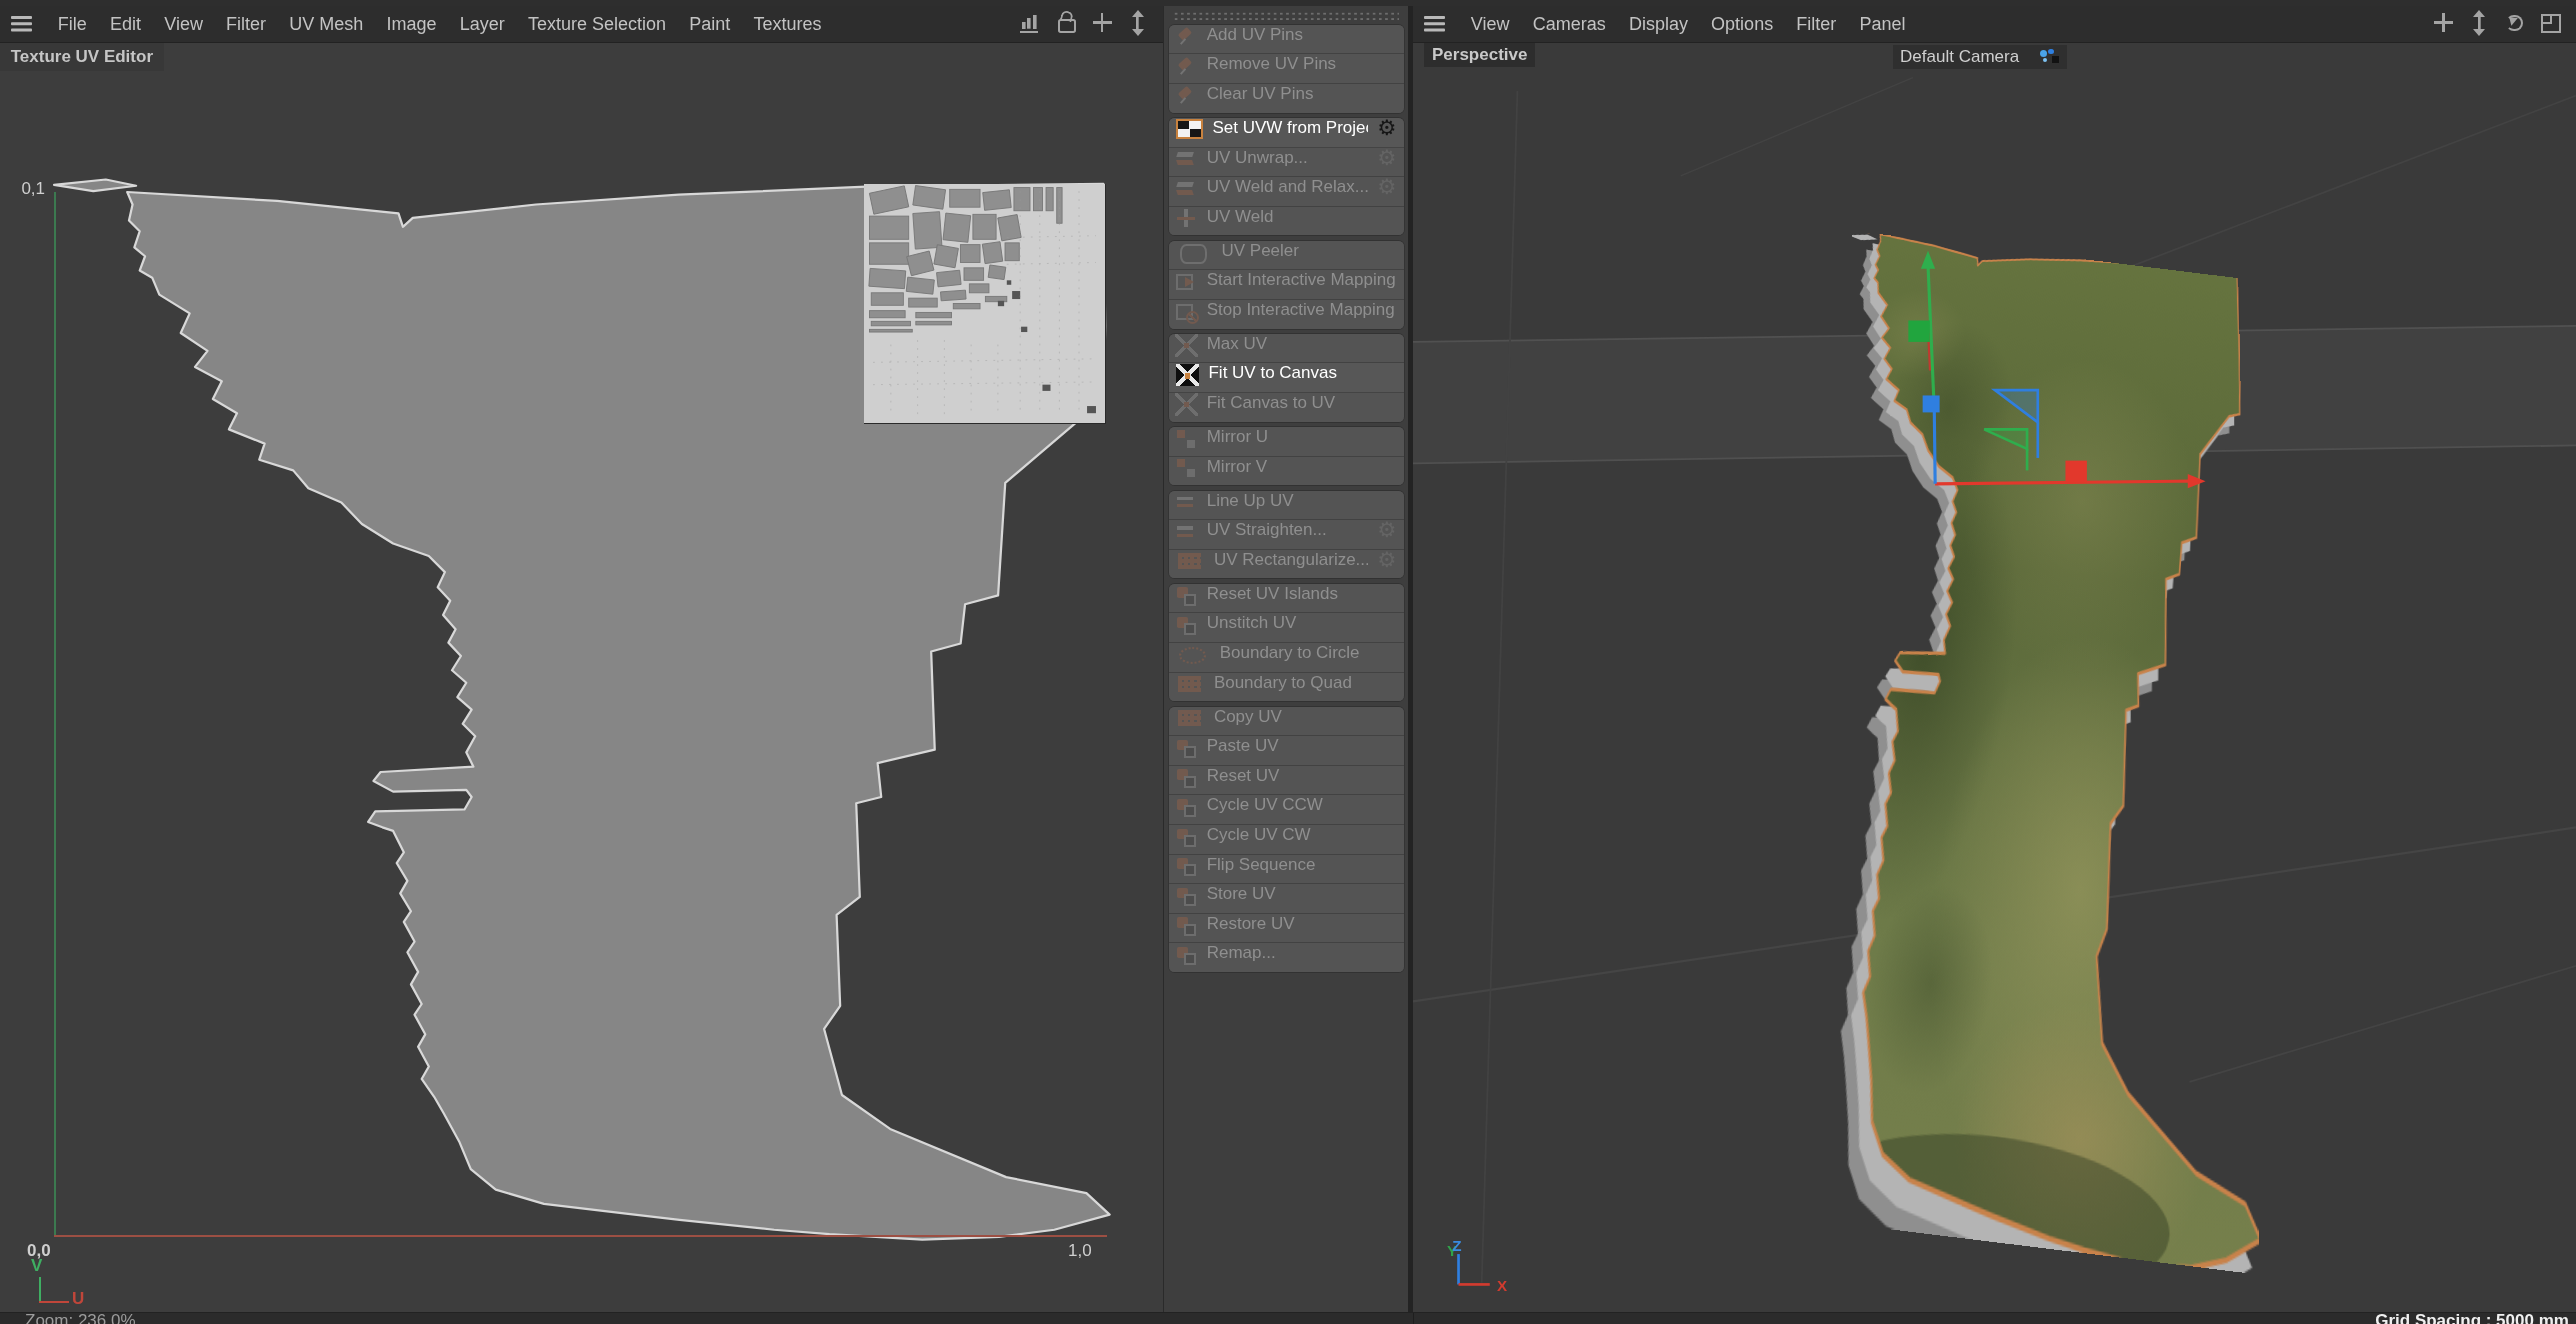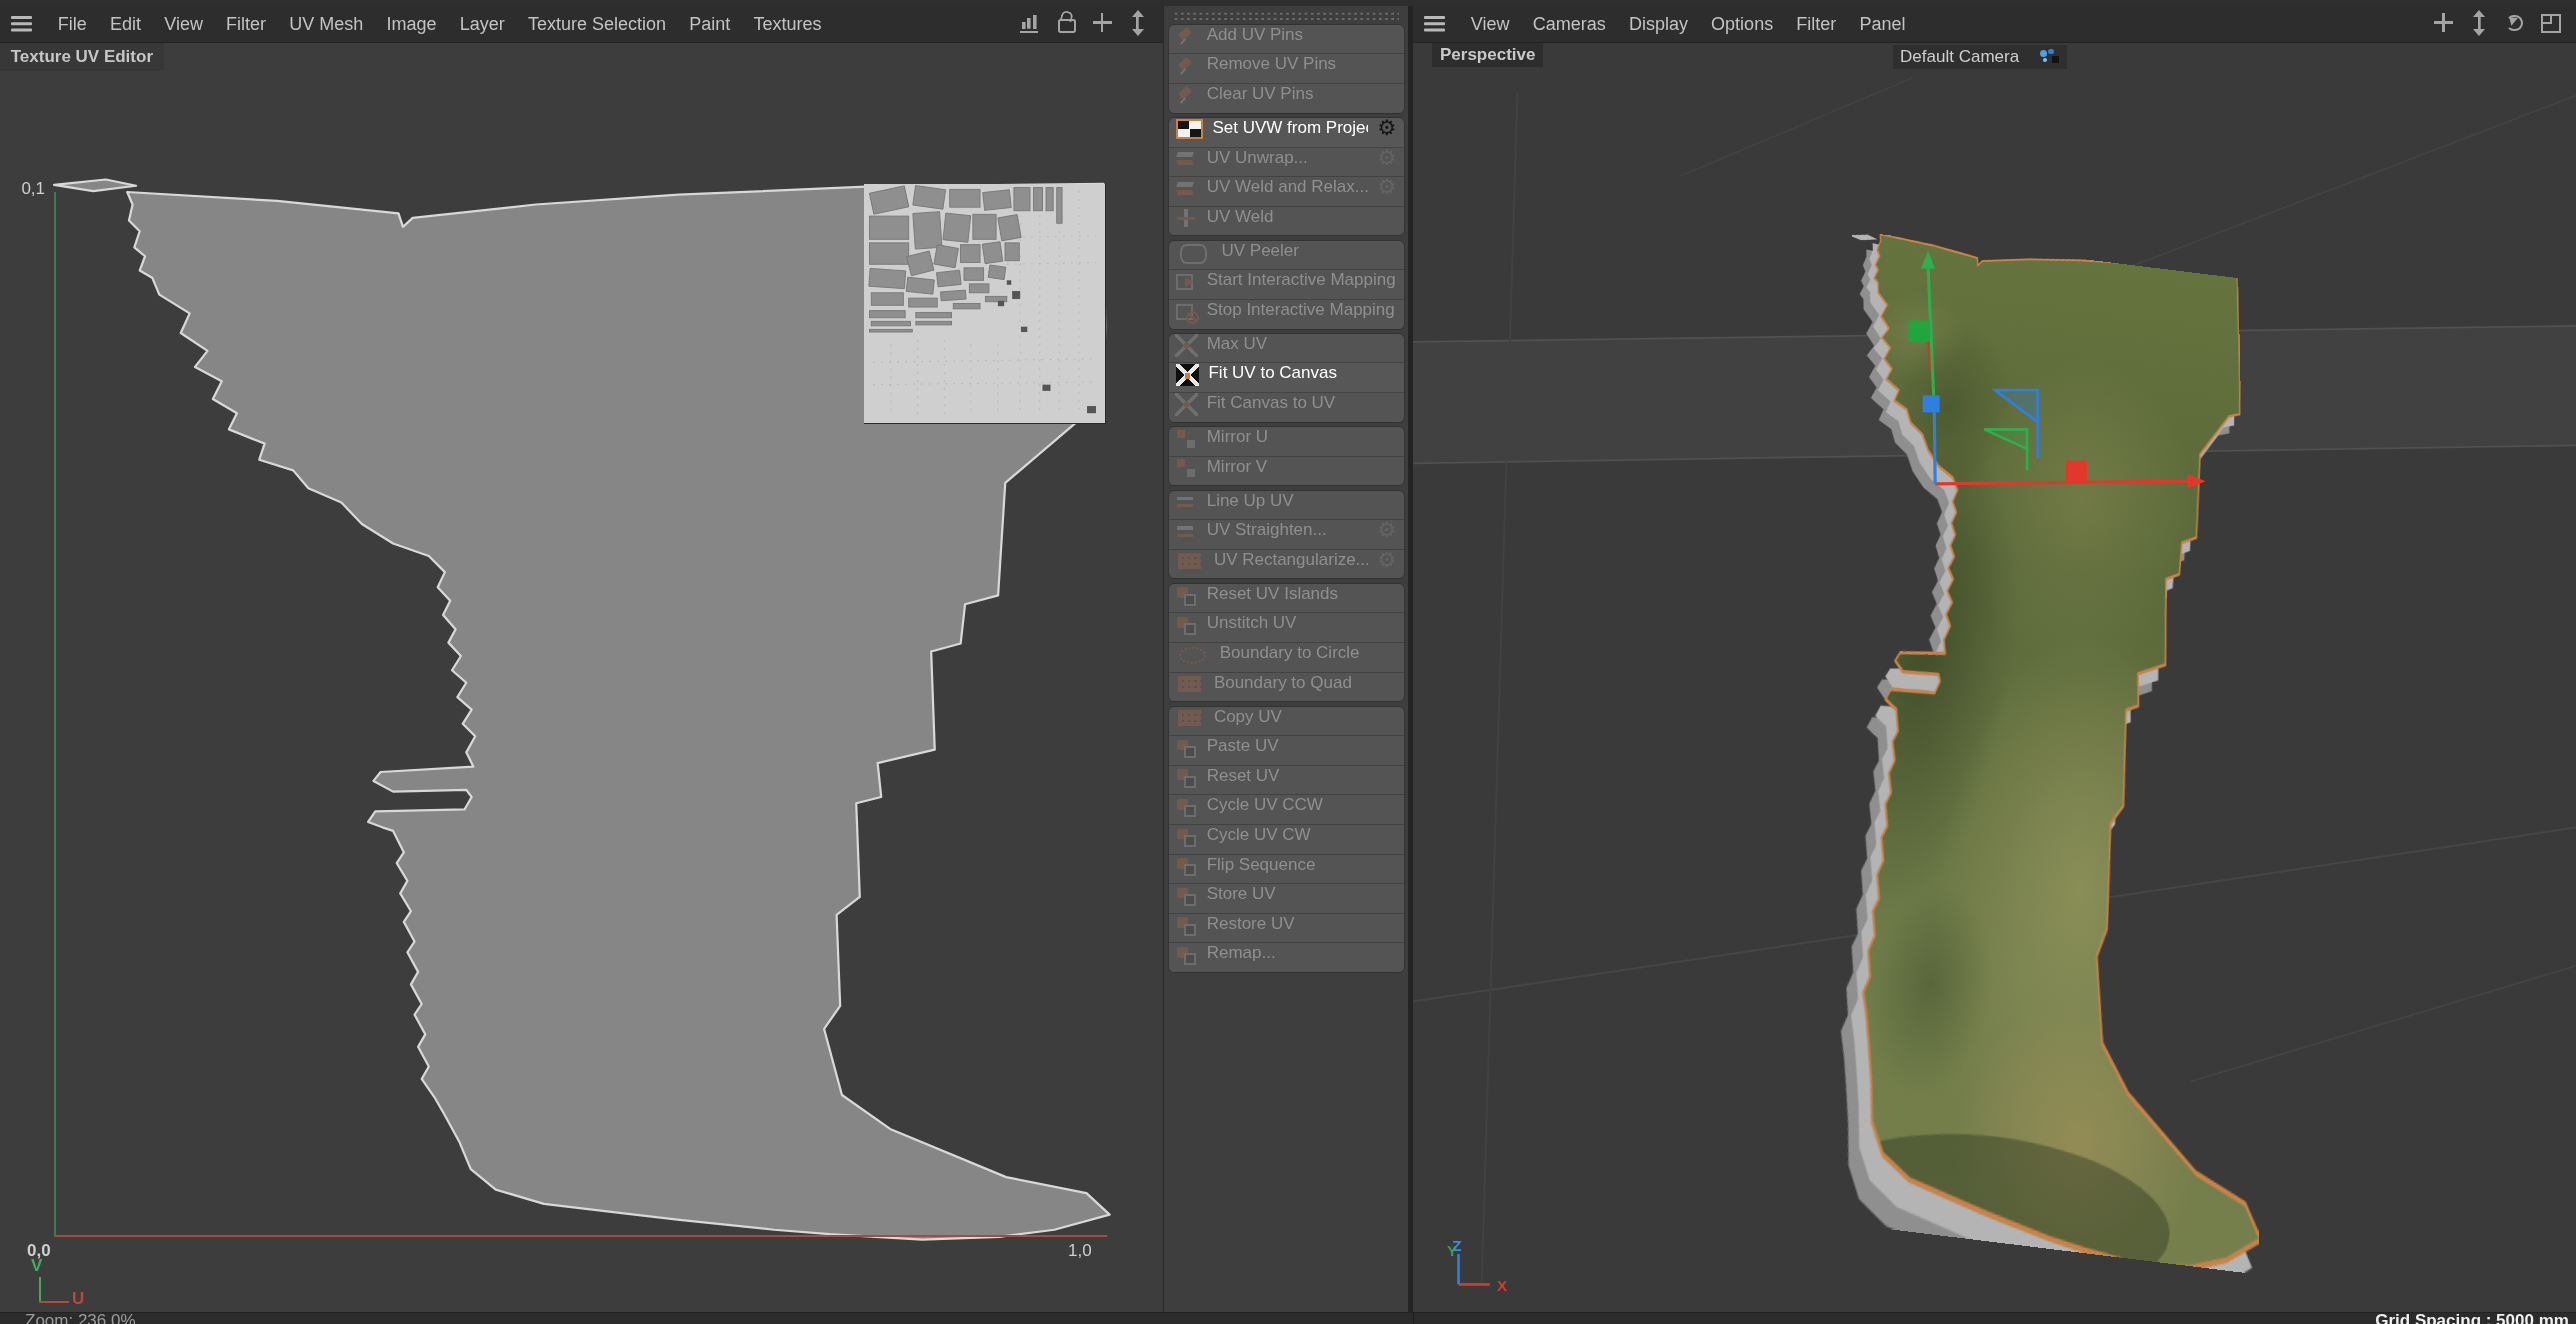--- a/index.html
+++ b/index.html
@@ -103,21 +103,21 @@
   .ic-grid{width:16px;height:16px;margin:3.6px;background:
      repeating-linear-gradient(#a96140 0 3.6px,transparent 3.6px 6.2px),
      repeating-linear-gradient(90deg,#a96140 0 3.6px,transparent 3.6px 6.2px);}
   .ic-circle{width:13.4px;height:13.4px;margin:3.6px 4.5px;border:2.2px dotted #a96140;border-radius:50%;}
   .ic-gen::before{content:"";position:absolute;left:2.7px;top:3.6px;width:10.7px;height:10.7px;background:#a96140;border-radius:1.8px;}
   .ic-gen::after{content:"";position:absolute;left:9.8px;top:9.8px;width:8px;height:8px;border:2.2px solid #8d8d8d;background:#4a4a4a;}
 
   
   .view-panel{position:absolute;left:1413px;top:0;width:1163px;height:1307px;background:#3a3a3a;overflow:hidden;}
   .view-panel .menubar{left:0;width:1163px;background:#2d2d2d;}
-  .vp-label{position:absolute;left:19px;top:37px;padding:1.8px 8px;background:rgba(42,42,42,.75);
+  .vp-label{position:absolute;left:11px;top:37px;padding:1.8px 8px;background:rgba(42,42,42,.75);
      color:#c9c9c9;font-size:17px;font-weight:600;z-index:20;}
   .cam-label{position:absolute;left:480px;top:39px;display:flex;align-items:center;gap:21px;
      padding:1.8px 7.1px;background:rgba(40,40,40,.6);color:#cfcfcf;font-size:17px;z-index:20;}
   .cam-ico{position:relative;width:19.6px;height:16px;}
   .cam-ico i{position:absolute;border-radius:50%;background:#4aa3e8;}
   .cam-ico i:nth-child(1){left:0;top:0.9px;width:7.1px;height:7.1px;}
   .cam-ico i:nth-child(2){left:8px;top:0;width:5.4px;height:5.4px;background:#2f7fe0;}
   .cam-ico i:nth-child(3){left:2.7px;top:9px;width:4.5px;height:4.5px;background:#7fc3f2;}
   .cam-ico b{position:absolute;left:11.6px;top:7.1px;width:7.1px;height:7.1px;background:#121212;}
   .scene-bg,.scene-ov{position:absolute;left:0;top:36px;width:1163px;height:1271px;}

